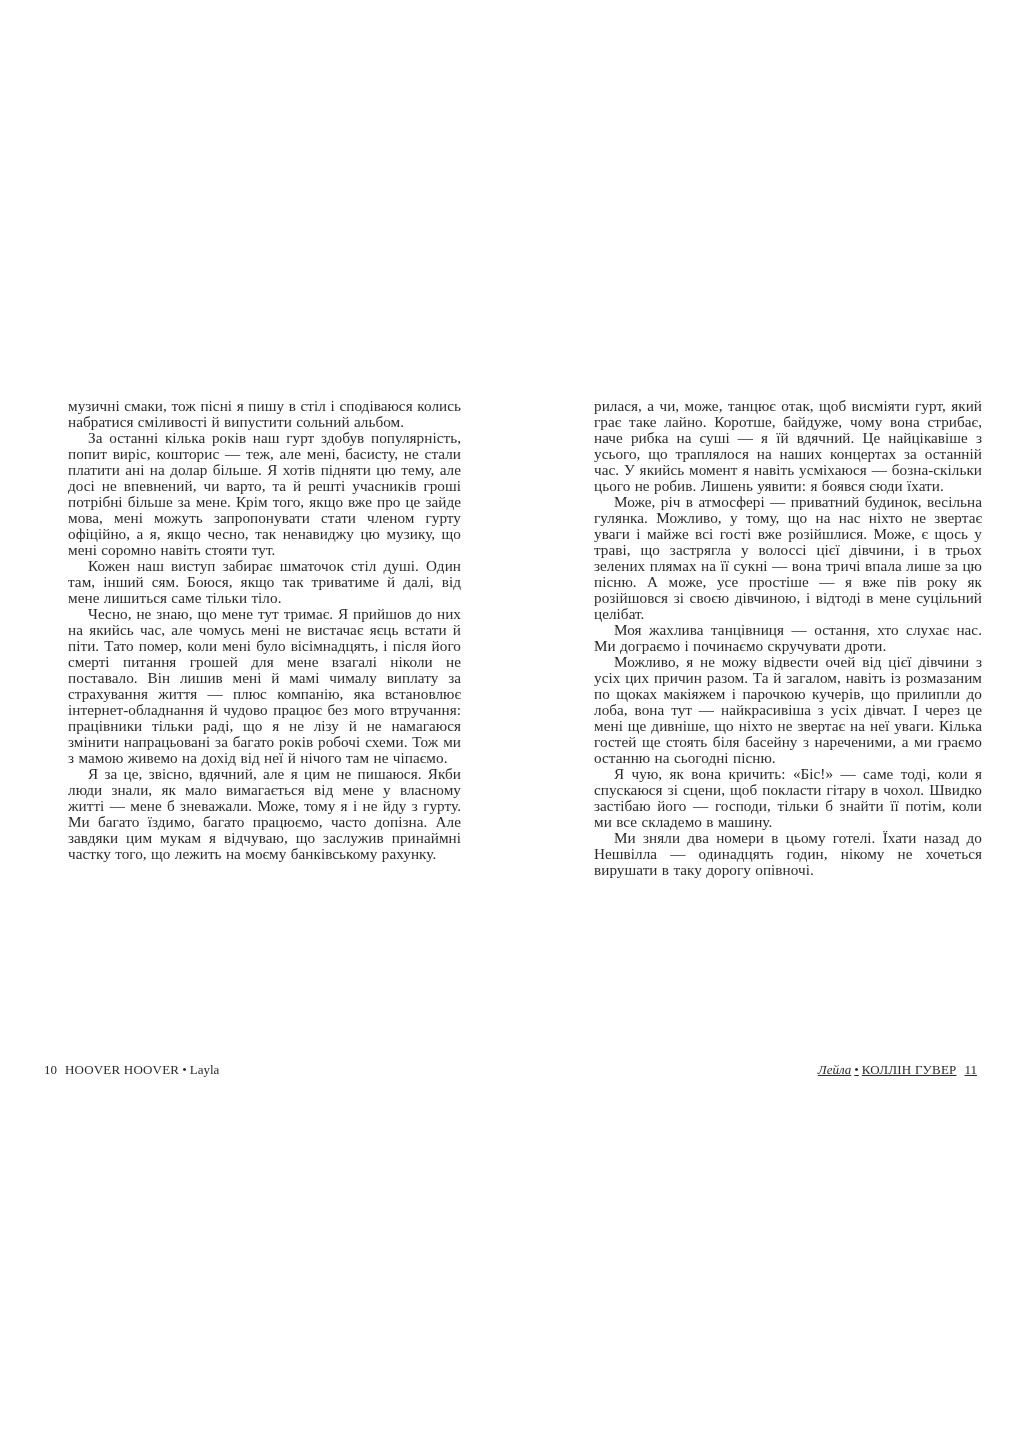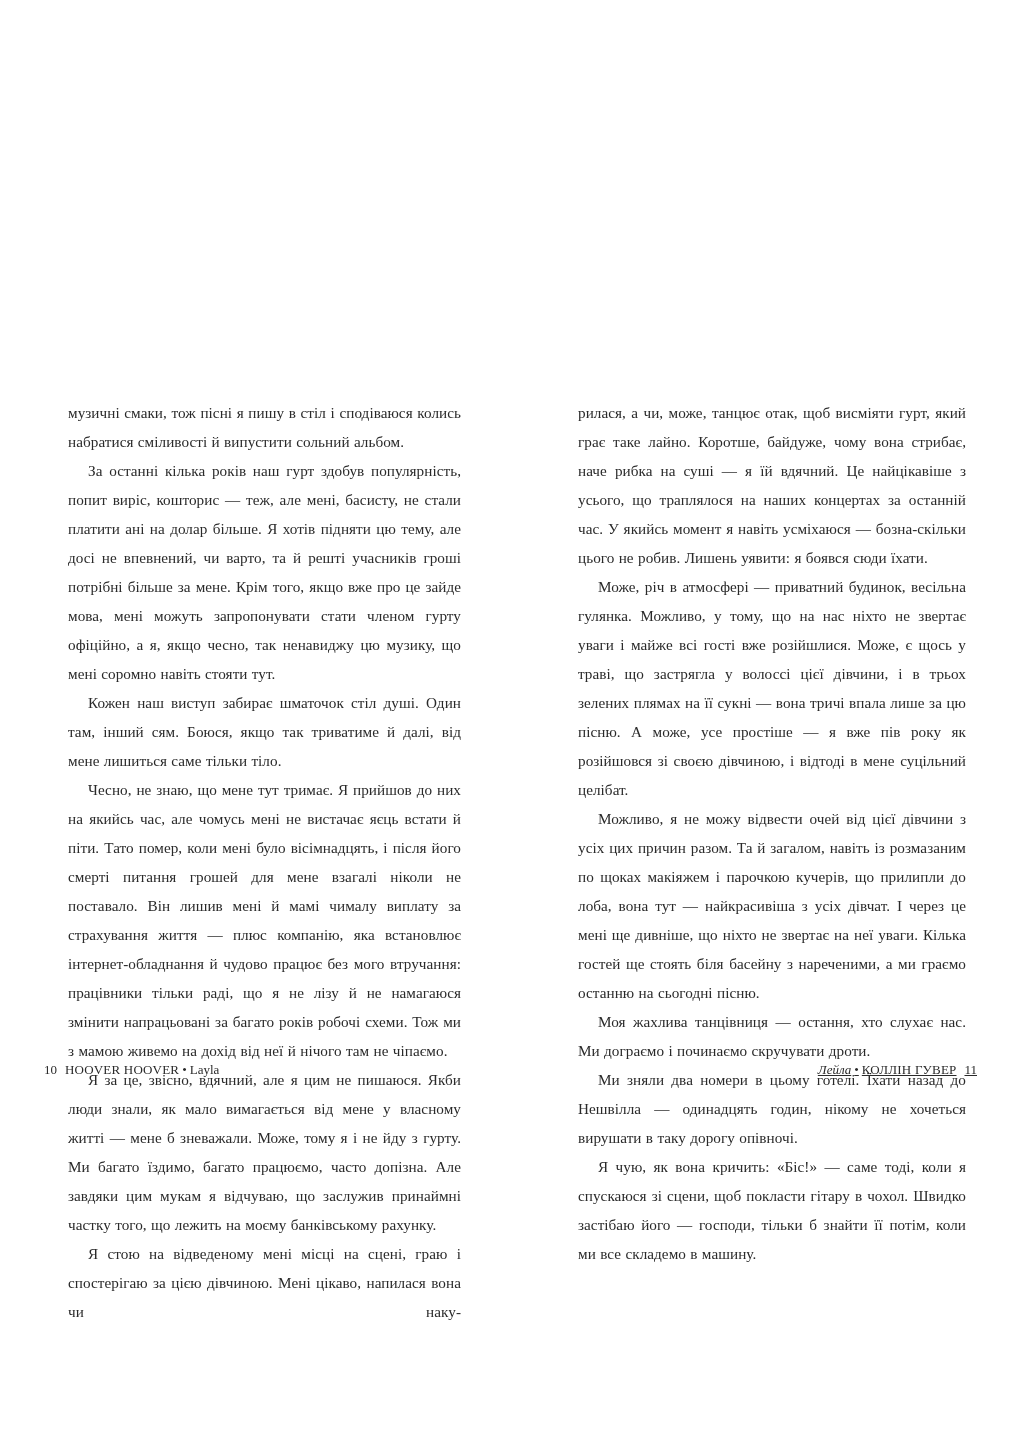--- a/index.html
+++ b/index.html
@@ -13,25 +13,25 @@
     position: relative;
     overflow: hidden;
     font-family: "DejaVu Serif", "Liberation Serif", serif;
     color: #2a2a2a;
   }
   .page {
     position: absolute;
     top: 398px;
   }
   .page-left { left: 68px; width: 393px; }
-  .page-right { left: 578px; width: 388px; }
+  .page-right { left: 594px; width: 388px; }
   .text-block {
     font-family: "Liberation Serif", "DejaVu Serif", serif;
     font-size: 15.2px;
-    line-height: 29px;
+    line-height: 16px;
     text-align: justify;
     text-align-last: left;
     hyphens: manual;
     letter-spacing: 0.05px;
     word-spacing: 0.5px;
   }
   .text-block p {
     margin: 0;
     text-indent: 20px;
   }
@@ -59,32 +59,31 @@
 </head>
 <body>
 
 <div class="page page-left">
   <div class="text-block">
     <p class="cont">музичні смаки, тож пісні я пишу в стіл і сподіваюся колись набратися сміливості й випустити сольний альбом.</p>
     <p>За останні кілька років наш гурт здобув популярність, попит виріс, кошторис — теж, але мені, басисту, не стали платити ані на долар більше. Я хотів підняти цю тему, але досі не впевнений, чи варто, та й решті учасників гроші потрібні більше за мене. Крім того, якщо вже про це зайде мова, мені можуть запропонувати стати членом гурту офіційно, а я, якщо чесно, так ненавиджу цю музику, що мені соромно навіть стояти тут.</p>
     <p>Кожен наш виступ забирає шматочок стіл душі. Один там, інший сям. Боюся, якщо так триватиме й далі, від мене лишиться саме тільки тіло.</p>
     <p>Чесно, не знаю, що мене тут тримає. Я прийшов до них на якийсь час, але чомусь мені не вистачає яєць встати й піти. Тато помер, коли мені було вісімнадцять, і після його смерті питання грошей для мене взагалі ніколи не поставало. Він лишив мені й мамі чималу виплату за страхування життя — плюс компанію, яка встановлює інтернет-обладнання й чудово працює без мого втручання: працівники тільки раді, що я не лізу й не намагаюся змінити напрацьовані за багато років робочі схеми. Тож ми з мамою живемо на дохід від неї й нічого там не чіпаємо.</p>
     <p>Я за це, звісно, вдячний, але я цим не пишаюся. Якби люди знали, як мало вимагається від мене у власному житті — мене б зневажали. Може, тому я і не йду з гурту. Ми багато їздимо, багато працюємо, часто допізна. Але завдяки цим мукам я відчуваю, що заслужив принаймні частку того, що лежить на моєму банківському рахунку.</p>
-    <p class="fullline">Я стою на відведеному мені місці на сцені, граю і спостерігаю за цією дівчиною. Мені цікаво, напилася вона чи наку-</p>
   </div>
 </div>
 
 <div class="page page-right">
   <div class="text-block">
     <p class="cont">рилася, а чи, може, танцює отак, щоб висміяти гурт, який грає таке лайно. Коротше, байдуже, чому вона стрибає, наче рибка на суші — я їй вдячний. Це найцікавіше з усього, що траплялося на наших концертах за останній час. У якийсь момент я навіть усміхаюся — бозна-скільки цього не робив. Лишень уявити: я боявся сюди їхати.</p>
     <p>Може, річ в атмосфері — приватний будинок, весільна гулянка. Можливо, у тому, що на нас ніхто не звертає уваги і майже всі гості вже розійшлися. Може, є щось у траві, що застрягла у волоссі цієї дівчини, і в трьох зелених плямах на її сукні — вона тричі впала лише за цю пісню. А може, усе простіше — я вже пів року як розійшовся зі своєю дівчиною, і відтоді в мене суцільний целібат.</p>
+    <p>Моя жахлива танцівниця — остання, хто слухає нас. Ми дограємо і починаємо скручувати дроти.</p>
     <p>Можливо, я не можу відвести очей від цієї дівчини з усіх цих причин разом. Та й загалом, навіть із розмазаним по щоках макіяжем і парочкою кучерів, що прилипли до лоба, вона тут — найкрасивіша з усіх дівчат. І через це мені ще дивніше, що ніхто не звертає на неї уваги. Кілька гостей ще стоять біля басейну з нареченими, а ми граємо останню на сьогодні пісню.</p>
-    <p>Моя жахлива танцівниця — остання, хто слухає нас. Ми дограємо і починаємо скручувати дроти.</p>
+    <p>Я чую, як вона кричить: «Біс!» — саме тоді, коли я спускаюся зі сцени, щоб покласти гітару в чохол. Швидко застібаю його — господи, тільки б знайти її потім, коли ми все складемо в машину.</p>
     <p>Ми зняли два номери в цьому готелі. Їхати назад до Нешвілла — одинадцять годин, нікому не хочеться вирушати в таку дорогу опівночі.</p>
-    <p>Я чую, як вона кричить: «Біс!» — саме тоді, коли я спускаюся зі сцени, щоб покласти гітару в чохол. Швидко застібаю його — господи, тільки б знайти її потім, коли ми все складемо в машину.</p>
   </div>
 </div>
 
 <div class="footer footer-left">
   <span class="num">10</span><span class="author">HOOVER HOOVER</span><span class="bullet">•</span><span>Layla</span>
 </div>
 
 <div class="footer footer-right">
   <span class="title-ital">Лейла</span><span class="bullet">•</span><span class="author">КОЛЛІН ГУВЕР</span><span class="num">11</span>
 </div>

